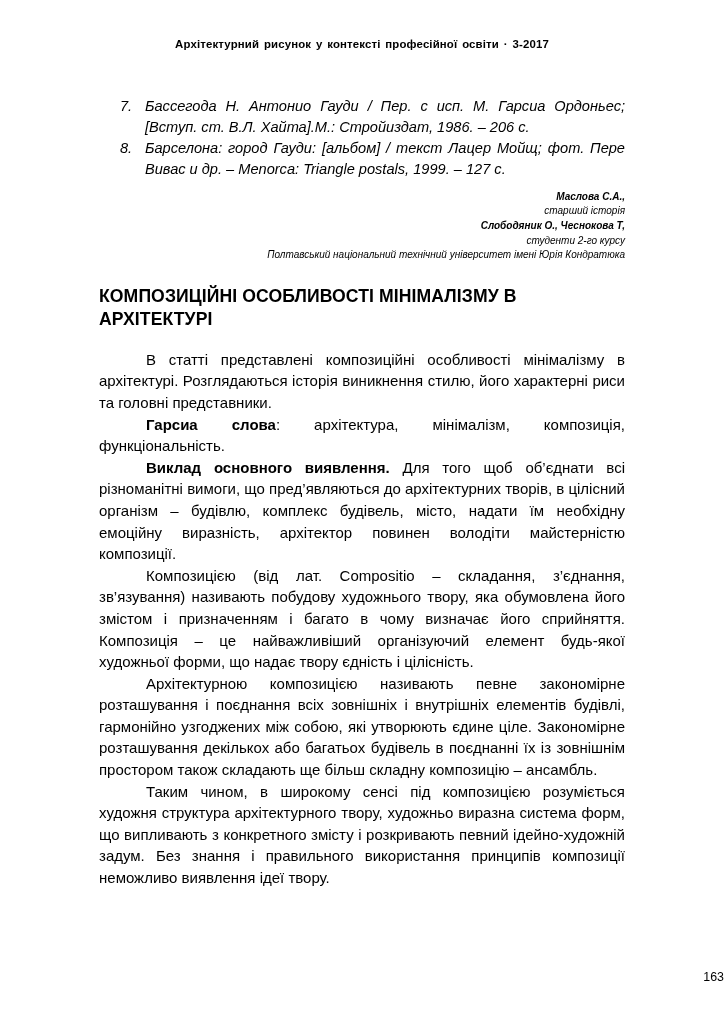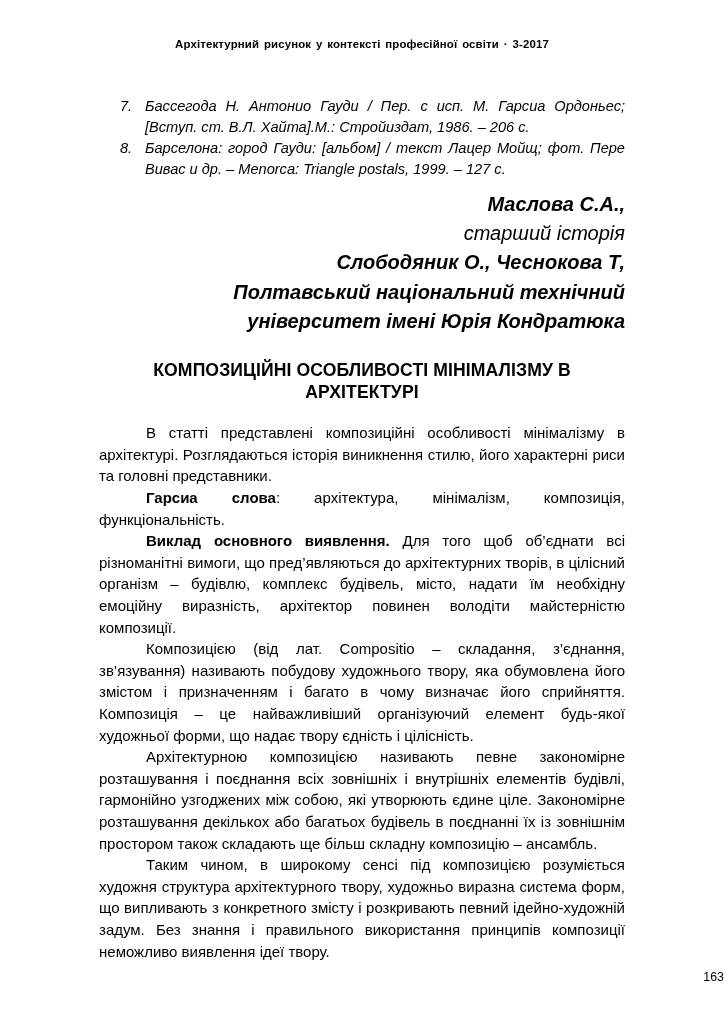--- a/index.html
+++ b/index.html
@@ -75,42 +75,40 @@
     margin-top: 41px;
     font-size: 15px;
     font-weight: bold;
     letter-spacing: 0.2px;
   }
 
   
   .author-block {
     margin-top: 9px;
     text-align: right;
-    font-size: 20px;
+    font-size: 10px;
     line-height: 1.47;
     font-style: italic;
   }
   .author-block .name {
     font-weight: bold;
     font-style: italic;
   }
   .author-block .role {
     font-style: italic;
   }
   .author-block .affiliation {
     font-style: italic;
-    font-weight: bold;
   }
 
   
   .article-title {
     margin-top: 22px;
     font-size: 17.6px;
     font-weight: bold;
-    text-align: center;
     letter-spacing: 0.1px;
     line-height: 1.3;
   }
 
   
   .body-text {
     margin-top: 18px;
   }
   .para {
     font-size: 15px;
@@ -152,20 +150,21 @@
         <span class="ref-num">8.</span>
         <span>Барселона: город Гауди: [альбом] / текст Лацер Мойщ; фот. Пере Вивас и др. – Menorca: Triangle postals, 1999. – 127 с.</span>
       </li>
     </ol>
 
 
     <div class="author-block">
       <div class="name">Маслова С.А.,</div>
       <div class="role">старший історія</div>
       <div class="name">Слободяник О., Чеснокова Т,</div>
+      <div class="role">студенти 2-го курсу</div>
       <div class="affiliation">Полтавський національний технічний університет імені Юрія Кондратюка</div>
     </div>
 
     <h1 class="article-title">КОМПОЗИЦІЙНІ ОСОБЛИВОСТІ МІНІМАЛІЗМУ В АРХІТЕКТУРІ</h1>
 
     <div class="body-text">
 
       <p class="para">
         <span>В статті представлені композиційні особливості мінімалізму в архітектурі. Розглядаються історія виникнення стилю, його характерні риси та головні представники.</span>
       </p>

